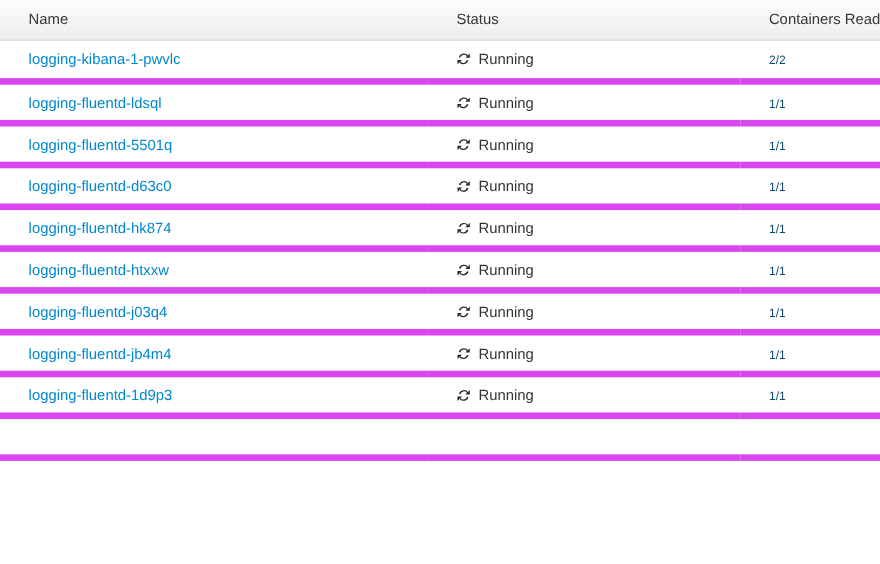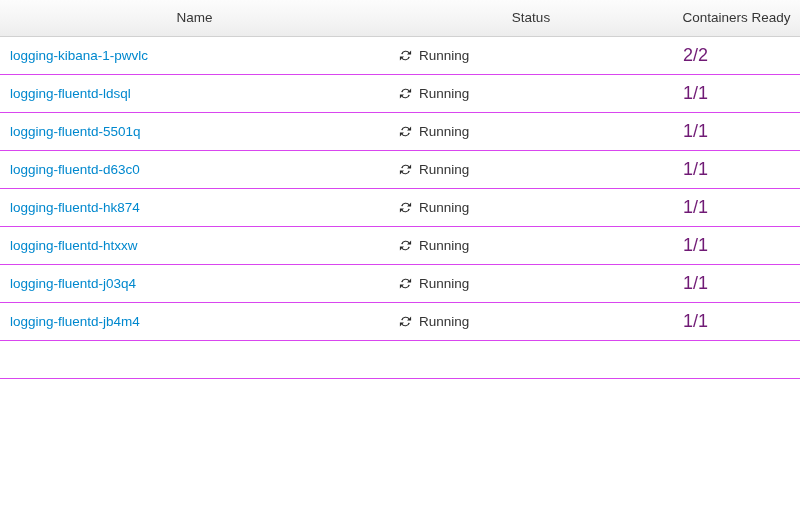--- a/index.html
+++ b/index.html
@@ -18,41 +18,41 @@
     border-collapse: collapse;
     table-layout: fixed;
   }
 
   
   thead tr {
     height: 36px;
     background: linear-gradient(to bottom, #fcfcfc 0%, #f6f6f6 45%, #ededed 100%);
   }
   thead th {
-    text-align: center;
+    text-align: left;
     font-weight: normal;
     font-size: 13.5px;
     color: #363636;
-    padding: 0 4px;
+    padding: 0 26px;
     vertical-align: middle;
     border-bottom: 1px solid #d1d1d1;
     white-space: nowrap;
   }
 
   
   tbody tr {
     height: 38px;
     background: #ffffff;
   }
   tbody td {
-    padding: 0 10px;
+    padding: 0 26px;
     vertical-align: middle;
     font-size: 13.5px;
     color: #333333;
-    border-bottom: 1px solid #d946ef;
+    border-bottom: 6px solid #d946ef;
     white-space: nowrap;
     overflow: hidden;
   }
 
   .col-name   { width: 389px; }
   .col-status { width: 284px; }
   .col-ready  { width: 127px; }
 
   .pod-link {
     color: #0088ce;
@@ -73,21 +73,21 @@
     height: 13px;
     flex: 0 0 13px;
     line-height: 0;
     color: #282828;
   }
   .status-icon svg { display: block; }
   .status-text {
     font-size: 13.5px;
     color: #333333;
   }
-  .ready-text { font-size: 18px; color: #701a75; }
+  .ready-text { font-size: 11px; color: #0c4a6e; }
 </style>
 </head>
 <body>
 
 <table class="pods-table">
   <colgroup>
     <col class="col-name">
     <col class="col-status">
     <col class="col-ready">
   </colgroup>
@@ -213,20 +213,35 @@
                 <path fill="currentColor" d="M13.2 4.6A6 6 0 0 0 2.6 6.1l1.7.5A4.2 4.2 0 0 1 11.7 5L9.9 6.8h5V1.9l-1.7 1.7z"></path>
                 <path fill="currentColor" d="M2.8 11.4A6 6 0 0 0 13.4 9.9l-1.7-.5A4.2 4.2 0 0 1 4.3 11l1.8-1.8h-5v4.9l1.7-1.7z"></path>
               </svg>
             </span>
             <span class="status-text">Running</span>
           </span>
         </td>
         <td><span class="ready-text">1/1</span></td>
       </tr>
       <tr>
+        <td><a class="pod-link" href="#">logging-fluentd-1d9p3</a></td>
+        <td>
+          <span class="status-cell">
+            <span class="status-icon">
+              <svg viewBox="0 0 16 16" width="13" height="13" aria-hidden="true">
+                <path fill="currentColor" d="M13.2 4.6A6 6 0 0 0 2.6 6.1l1.7.5A4.2 4.2 0 0 1 11.7 5L9.9 6.8h5V1.9l-1.7 1.7z"></path>
+                <path fill="currentColor" d="M2.8 11.4A6 6 0 0 0 13.4 9.9l-1.7-.5A4.2 4.2 0 0 1 4.3 11l1.8-1.8h-5v4.9l1.7-1.7z"></path>
+              </svg>
+            </span>
+            <span class="status-text">Running</span>
+          </span>
+        </td>
+        <td><span class="ready-text">1/1</span></td>
+      </tr>
+      <tr>
         <td></td>
         <td>
           <span class="status-cell"></span>
         </td>
         <td></td>
       </tr>
     </tbody>
 </table>
 
 </body></html>

